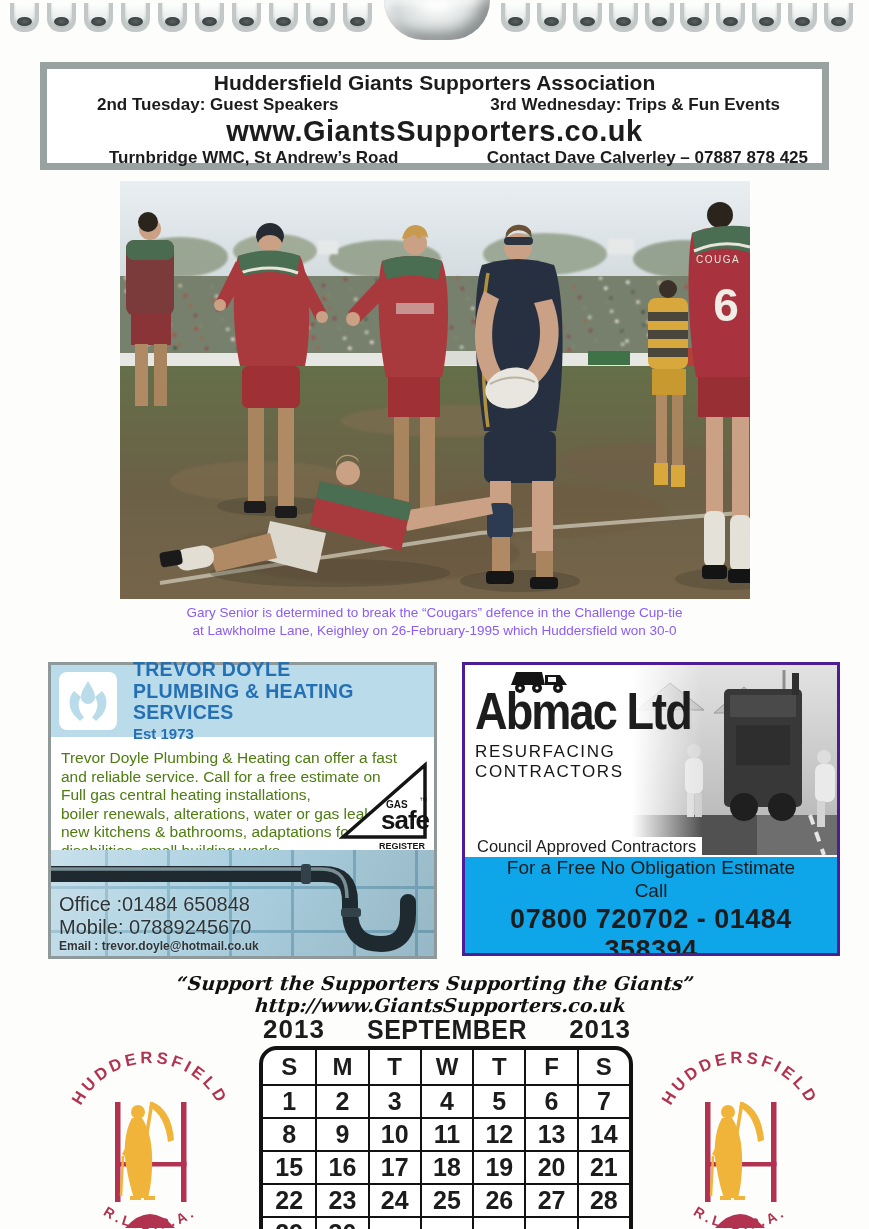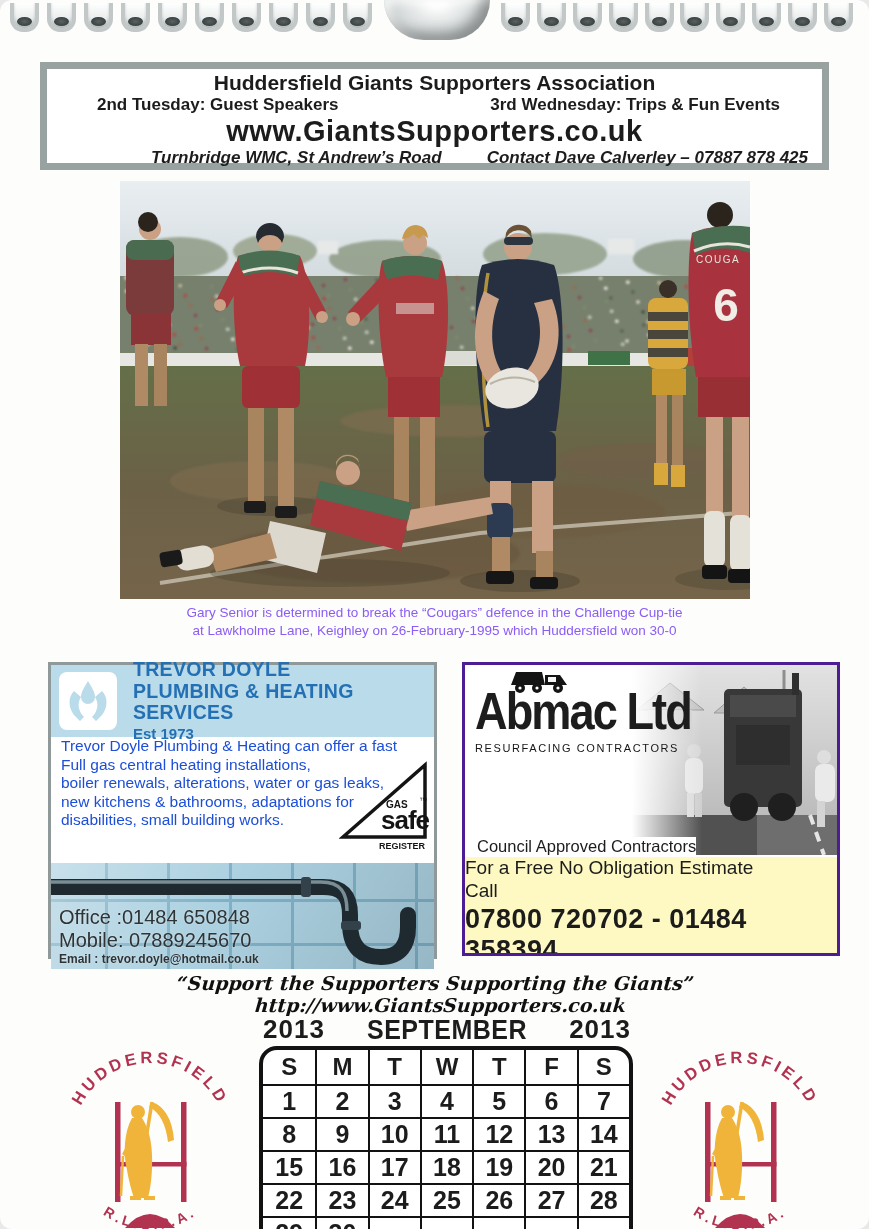--- a/index.html
+++ b/index.html
@@ -1,76 +1,76 @@
 <!DOCTYPE html>
 <html><head>
 <meta charset="utf-8">
 <style>
   html,body{margin:0;padding:0;background:#e9e9e9;}
   .page{position:relative;width:869px;height:1229px;margin:0 auto;background:#fdfdfc;
-        overflow:hidden;font-family:"Liberation Sans",sans-serif;color:#1c1c1c;border-radius:12px;}
+        overflow:hidden;font-family:"Liberation Sans",sans-serif;color:#1c1c1c;}
 
   
   .binding{position:absolute;top:0;left:0;right:0;height:46px;}
   .loops-left{position:absolute;left:10px;top:3px;width:362px;display:flex;justify-content:space-between;}
   .loops-right{position:absolute;right:16px;top:3px;width:352px;display:flex;justify-content:space-between;}
   .loop{width:21px;height:25px;border:4px solid #c2c8c8;border-top:none;border-radius:0 0 13px 13px;
         background:linear-gradient(#ffffff,#dde2e2);position:relative;
         box-shadow:inset 0 -3px 3px rgba(0,0,0,.18);}
   .loop::before{content:"";position:absolute;left:3px;right:3px;bottom:2px;height:9px;border-radius:50%;
         background:radial-gradient(#5a6161,#2d3333);}
   .hanger{position:absolute;left:384px;top:0;width:106px;height:40px;border-radius:0 0 110px 110px;
         background:radial-gradient(ellipse at 50% 5%,#fdfdfd 10%,#d3d8d8 55%,#a8afaf 95%);
         box-shadow:inset -8px -8px 12px rgba(0,0,0,.28),inset 6px 3px 8px rgba(255,255,255,.9);}
 
   
   .assoc-box{position:absolute;left:40px;top:62px;width:789px;height:108px;border:7px solid #98a2a1;
         background:#fff;box-sizing:border-box;display:flex;flex-direction:column;justify-content:space-evenly;
         padding:2px 0;}
   .assoc-title{font-size:21px;font-weight:bold;text-align:center;}
   .assoc-row{display:flex;justify-content:space-between;font-size:17px;font-weight:bold;padding:0 42px 0 50px;gap:21px;}
-  .assoc-row2{padding:0 14px 0 104px;font-style:italic;}
+  .assoc-row2{padding:0 14px 0 62px;}
   .assoc-site{font-size:29px;font-weight:bold;text-align:center;letter-spacing:.5px;}
 
   
   .photo{position:absolute;left:120px;top:181px;width:630px;height:418px;background:#6f7a5e;overflow:hidden;}
   .caption{position:absolute;left:0;top:604px;width:869px;text-align:center;font-size:13.5px;line-height:1.35;color:#8b5cf6;}
 
   
   .ad-left{position:absolute;left:48px;top:662px;width:389px;height:297px;border:3px solid #8f9999;
         box-sizing:border-box;background:#fff;}
   .plumb-band{height:72px;background:#badbe9;display:flex;align-items:center;gap:16px;padding:0 8px;}
   .plumb-logo{width:58px;height:58px;background:#fff;border-radius:8px;flex:none;display:flex;align-items:center;justify-content:center;}
   .plumb-names{line-height:1.1;}
   .plumb-name{color:#2470b4;font-weight:bold;font-size:19.5px;letter-spacing:.3px;}
   .plumb-est{color:#2470b4;font-size:15px;font-weight:bold;margin-top:3px;}
-  .plumb-body{position:relative;padding:0 10px;font-size:15.5px;line-height:1.2;height:126px;box-sizing:border-box;color:#1d4ed8;}
+  .plumb-body{position:relative;padding:12px 10px;font-size:15.5px;line-height:1.2;height:113px;box-sizing:border-box;color:#4d7c0f;}
   .plumb-body div{white-space:nowrap;}
   .gas-safe{position:absolute;right:5px;top:24px;}
   .plumb-tiles{position:relative;height:106px;overflow:hidden;
         background-color:#abd0e0;
         background-image:linear-gradient(#7fb0c6 3px,transparent 3px),linear-gradient(90deg,#7fb0c6 3px,transparent 3px);
         background-size:62px 44px;background-position:-8px 36px;}
   .tiles-sheen{position:absolute;inset:0;background:linear-gradient(120deg,rgba(255,255,255,.35),rgba(255,255,255,0) 45%,rgba(0,0,0,.12));}
   .plumb-contact{position:absolute;left:8px;bottom:3px;color:#2e3436;text-shadow:0 0 2px rgba(255,255,255,.5);}
   .plumb-office,.plumb-mobile{font-size:20px;}
   .plumb-email{font-size:12px;font-weight:bold;}
 
   
   .ad-right{position:absolute;left:462px;top:662px;width:378px;height:294px;border:3px solid #4c1d95;
         box-sizing:border-box;background:#fff;overflow:hidden;}
   .abmac-photo{position:absolute;right:0;top:0;width:205px;height:190px;}
   .abmac-head{position:absolute;left:10px;top:2px;width:250px;}
   .abmac-truck{position:absolute;left:34px;top:0px;}
   .abmac-name{margin-top:17px;font-size:47px;font-weight:bold;letter-spacing:-2px;color:#1d1d1d;
         transform:scaleX(.96) scaleY(1.12);transform-origin:left top;line-height:1;}
-  .abmac-tag{margin-top:11px;font-size:11px;letter-spacing:1.6px;color:#161616;}
+  .abmac-tag{margin-top:11px;font-size:17px;letter-spacing:1.6px;color:#161616;}
   .abmac-services{margin-top:9px;font-size:21px;line-height:1.25;color:#161616;}
-  .abmac-approved{position:absolute;left:12px;top:172px;font-size:16.5px;background:#fff;}
-  .abmac-bottom{position:absolute;left:0;top:192px;width:100%;background:#fef9c3;}
+  .abmac-approved{position:absolute;left:12px;top:172px;font-size:16.5px;background:#fff;padding-right:6px;}
+  .abmac-bottom{position:absolute;left:0;top:192px;width:100%;text-align:center;background:#0ea5e9;}
   .abmac-est1{font-size:19px;}
   .abmac-call{font-size:19px;margin-top:1px;}
   .abmac-phones{font-size:27px;font-weight:bold;margin-top:2px;letter-spacing:.5px;}
 
   
   .slogan{position:absolute;left:0;top:972px;width:869px;text-align:center;color:#101010;
         font-family:"DejaVu Serif",serif;font-style:italic;font-weight:bold;font-size:19px;transform:skewX(-5deg);}
   .slogan .url{padding-left:14px;}
 
   
@@ -481,20 +481,21 @@
         </svg>
       </div>
       <div class="plumb-names">
         <div class="plumb-name">TREVOR DOYLE</div>
         <div class="plumb-name">PLUMBING &amp; HEATING SERVICES</div>
         <div class="plumb-est">Est 1973</div>
       </div>
     </div>
     <div class="plumb-body">
       <div>Trevor Doyle Plumbing &amp; Heating can offer a fast</div>
+      <div>and reliable service.  Call for a free estimate on</div>
       <div>Full gas central heating installations,</div>
       <div>boiler renewals, alterations, water or gas leaks,</div>
       <div>new kitchens &amp; bathrooms, adaptations for</div>
       <div>disabilities, small building works.</div>
       <div class="gas-safe">
         <svg width="90" height="92" viewBox="0 0 90 92">
           <polygon points="4,76 86,76 86,4" fill="#ffffff" stroke="#141414" stroke-width="3.5"></polygon>
           <text x="47" y="47" font-family="Liberation Sans, sans-serif" font-size="10" font-weight="bold" fill="#141414">GAS</text>
           <text x="42" y="68" font-family="Liberation Sans, sans-serif" font-size="26" font-weight="bold" letter-spacing="-1" fill="#141414">safe</text>
           <text x="80" y="42" font-family="Liberation Sans, sans-serif" font-size="8" fill="#141414">™</text>

